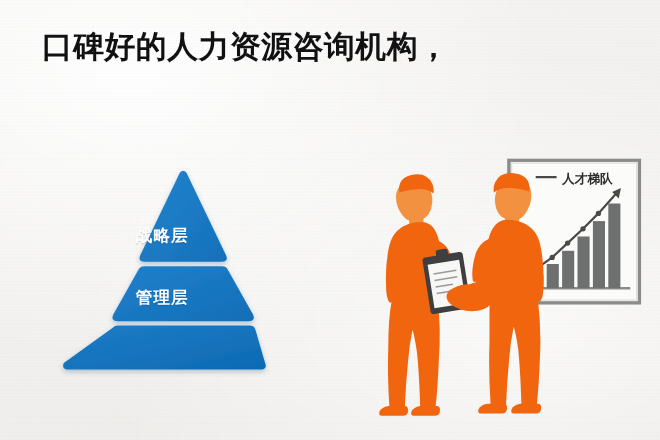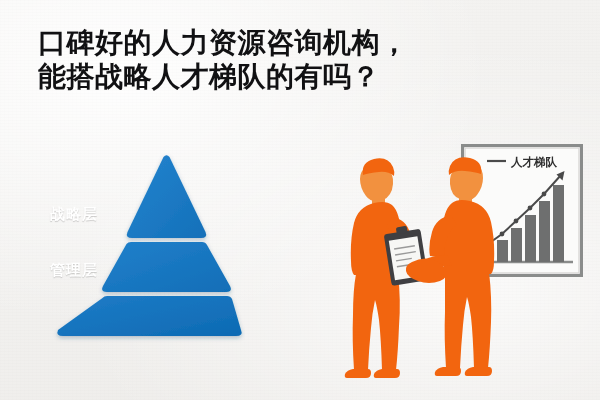--- a/index.html
+++ b/index.html
@@ -55,21 +55,21 @@
     left: 50px; top: 150px;
     width: 195px; height: 195px;
   }
   #pyramid svg { display: block; }
   .pyr-label {
     position: absolute;
     color: #ffffff;
     font-weight: 700;
     font-size: 15px;
     letter-spacing: 1px;
-    text-align: left;
+    text-align: center;
     width: 100%;
     left: 0;
     text-shadow: 0 1px 1px rgba(0,0,0,.18);
     white-space: nowrap;
   }
   #pyr-label-0 { top: 55px; }
   #pyr-label-1 { top: 111px; font-family: Liberation Serif, serif; }
   #pyr-label-2 { top: 163px; }
 
   
@@ -90,21 +90,20 @@
 </style>
 </head>
 <body>
 
 <div id="canvas">
 
   <div id="grain"></div>
 
   <div id="headline">
     <span class="head-line">口碑好的人力资源咨询机构，</span>
-    <span class="head-line">能搭战略人才梯队的有吗？</span>
   </div>
 
   <div id="pyramid">
     <svg width="195" height="195" viewBox="0 0 195 195" xmlns="http://www.w3.org/2000/svg">
       <defs>
         <linearGradient id="gTop" x1="0" y1="0" x2="1" y2="1">
           <stop offset="0%" stop-color="#2484cf"></stop>
           <stop offset="100%" stop-color="#1470b9"></stop>
         </linearGradient>
         <linearGradient id="gMid" x1="0" y1="0" x2="1" y2="1">

